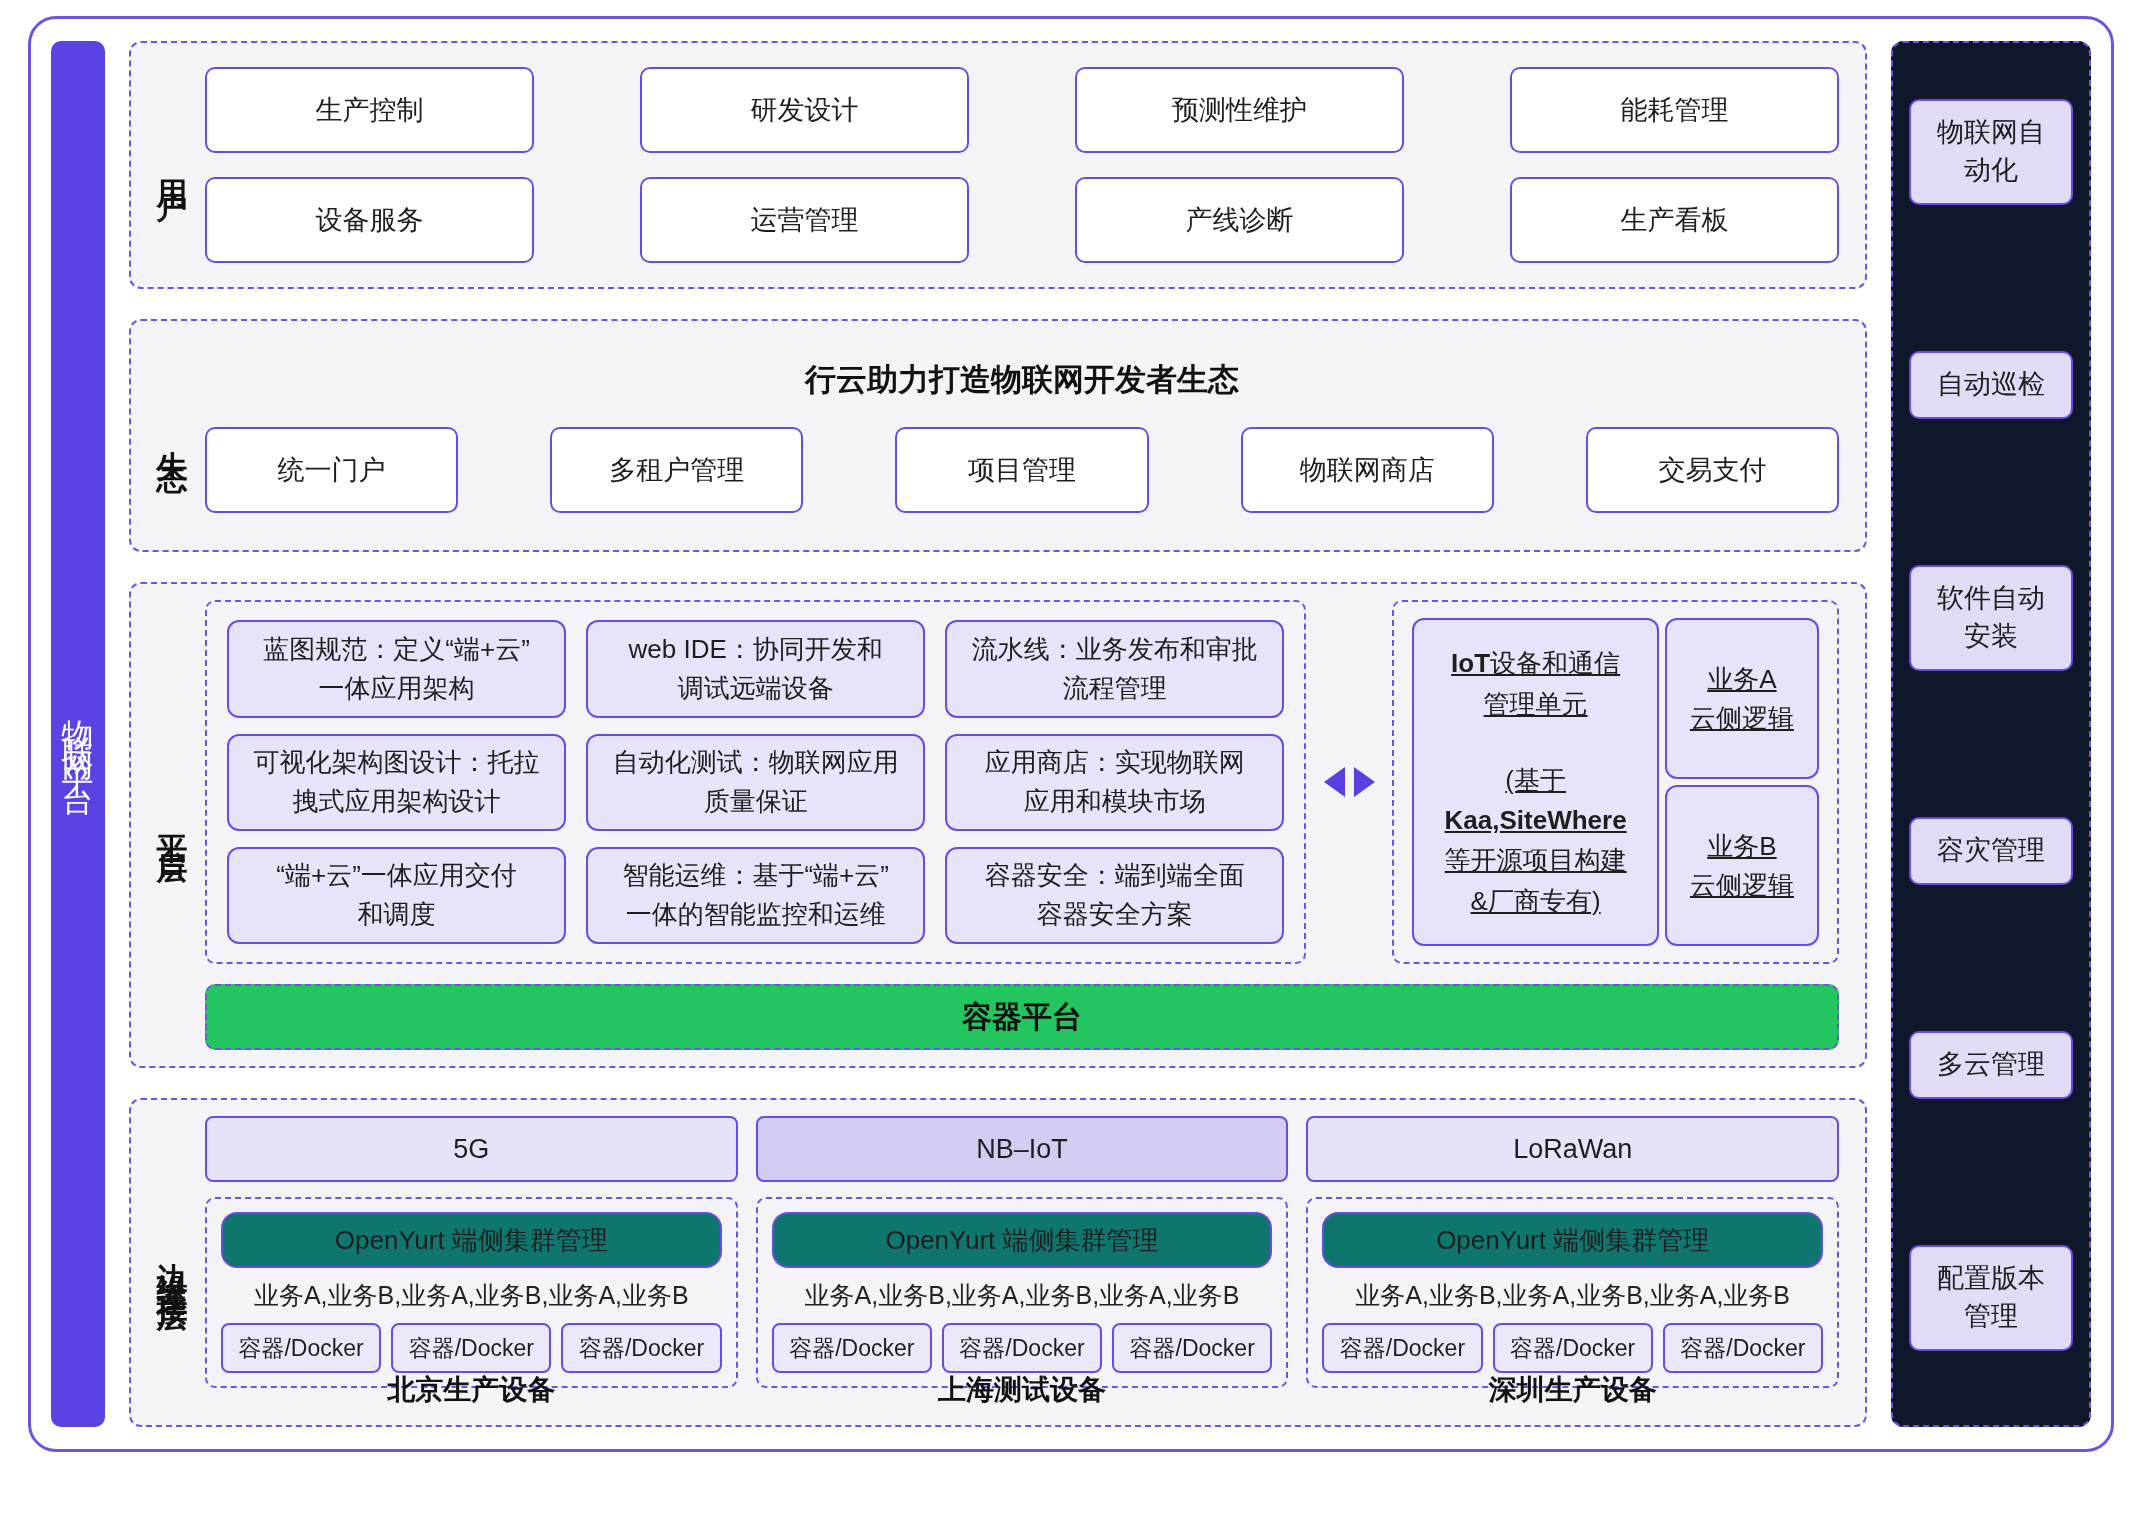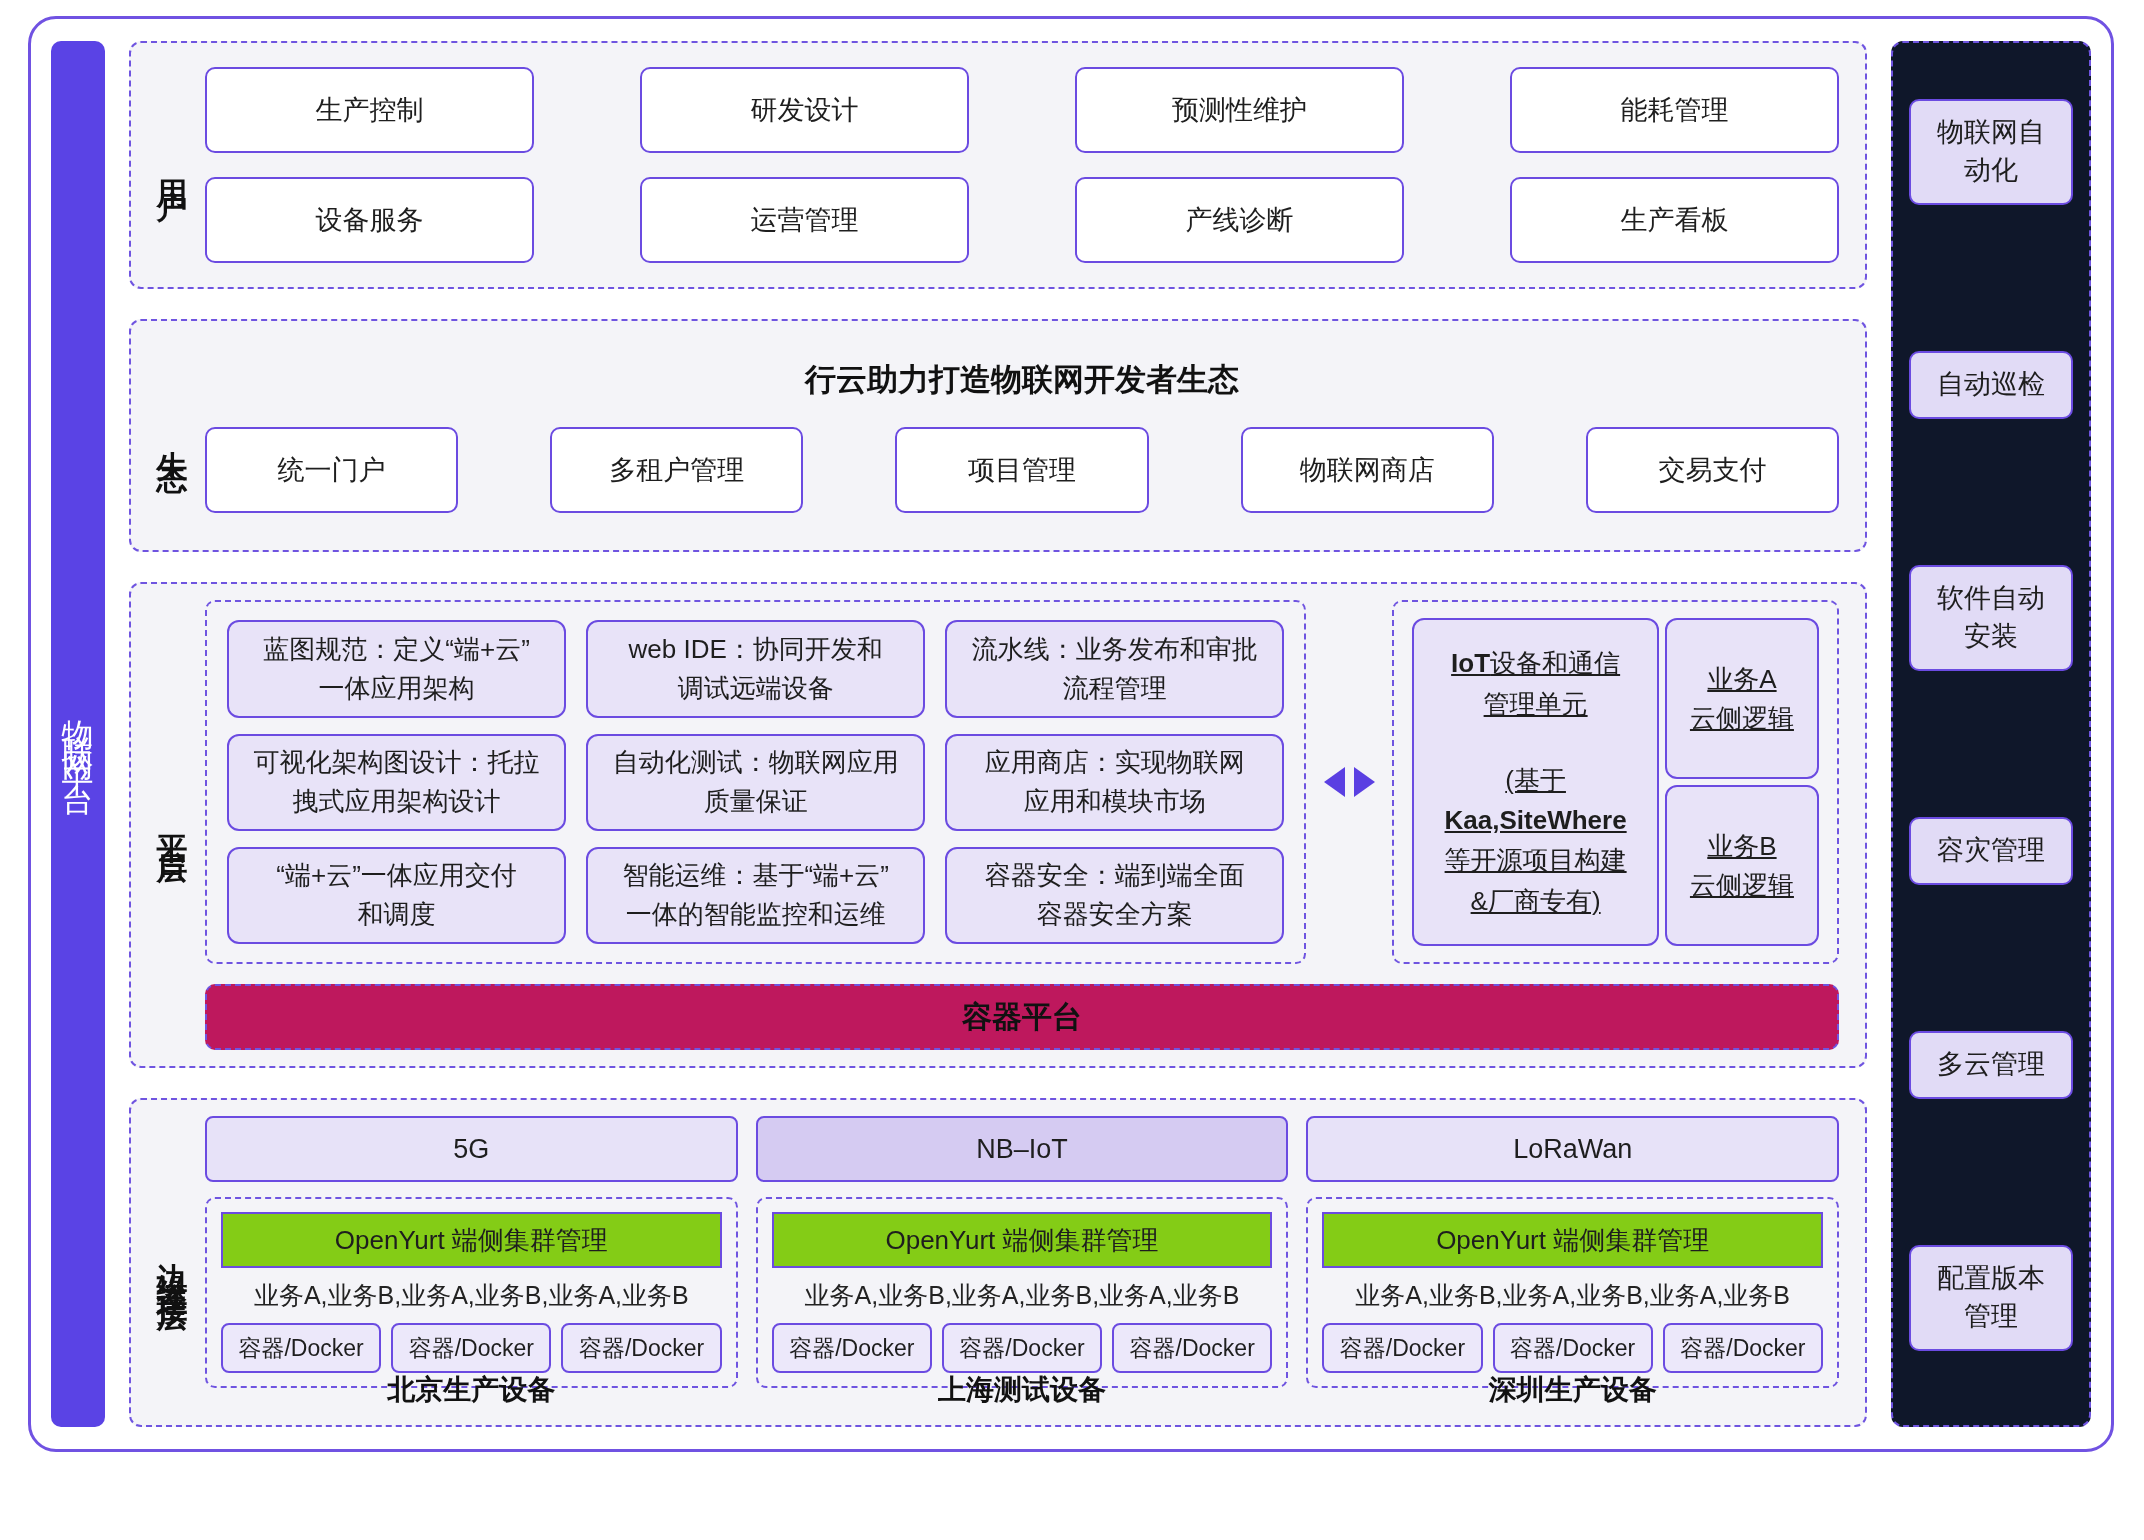--- a/index.html
+++ b/index.html
@@ -83,39 +83,39 @@
     font-size:26px;line-height:1.55;text-align:center;padding:10px 6px;box-sizing:border-box;
   }
   .iot-spacer{height:36px;}
   .b{font-weight:bold;}
   .logic-box{
     background:#E8E3F8;border:2.5px solid #6B4BE1;border-radius:12px;
     display:flex;align-items:center;justify-content:center;
     font-size:26px;line-height:1.5;text-align:center;white-space:pre-line;
   }
   .container-bar{
-    flex:0 0 62px;border:2.5px dashed #6F54E0;border-radius:10px;background:#be185d;
+    flex:0 0 62px;border:2.5px dashed #6F54E0;border-radius:10px;background:#22c55e;
     display:flex;align-items:center;justify-content:center;
     font-size:30px;font-weight:bold;color:#111;
   }
   
   .edge-body{flex:1;display:flex;flex-direction:column;gap:15px;min-width:0;}
   .edge-grid{display:grid;grid-template-columns:repeat(3,1fr);column-gap:18px;}
   .conn-box{
     height:62px;background:#E7E2F8;border:2.5px solid #6B4BE1;border-radius:8px;
     display:flex;align-items:center;justify-content:center;font-size:27px;
   }
   .conn-box.highlighted{background:#D5CBF2;}
   .groups-row{flex:1;min-height:0;}
   .edge-group{
     border:2px dashed #6F54E0;border-radius:10px;box-sizing:border-box;
     padding:13px 14px;display:flex;flex-direction:column;gap:11px;align-items:center;
   }
   .cluster-box{
-    align-self:stretch;height:52px;background:#84cc16;border:2.5px solid #6B4BE1;border-radius:0;
+    align-self:stretch;height:52px;background:#0f766e;border:2.5px solid #6B4BE1;border-radius:16px;
     display:flex;align-items:center;justify-content:center;font-size:26px;
   }
   .services-text{font-size:25px;color:#222;white-space:nowrap;}
   .docker-row{align-self:stretch;display:flex;gap:10px;flex:1;align-items:center;}
   .docker-box{
     flex:1;height:46px;background:#ECE8FA;border:2.5px solid #6B4BE1;border-radius:8px;
     display:flex;align-items:center;justify-content:center;font-size:23px;
   }
   .device-label{font-size:28px;font-weight:bold;text-align:center;color:#111;}
   

